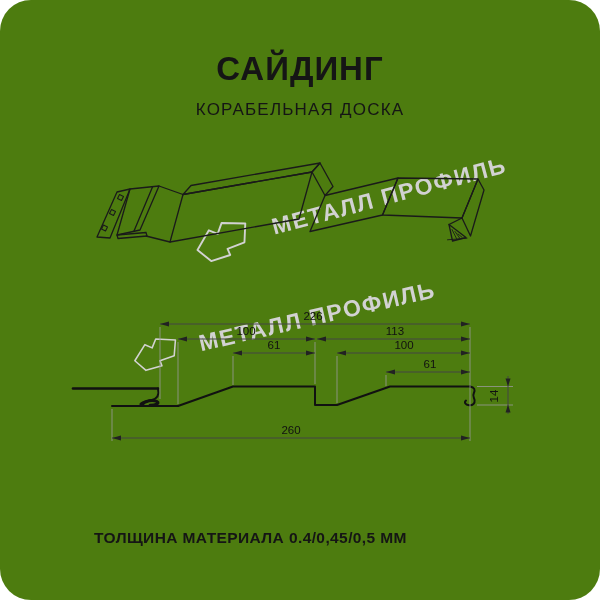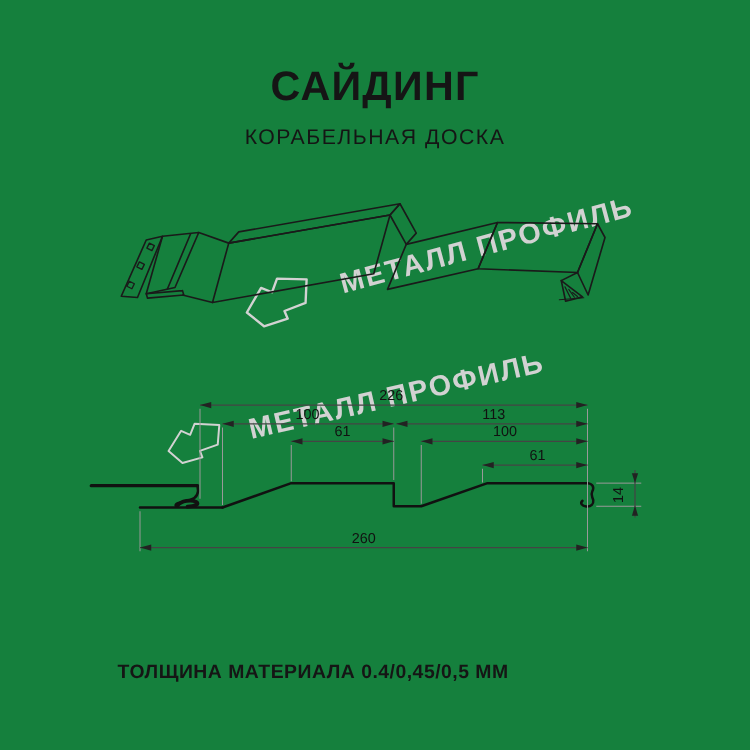--- a/index.html
+++ b/index.html
@@ -1,17 +1,17 @@
 <!DOCTYPE html>
 <html><head>
 <meta charset="utf-8">
 <style>
   html,body{margin:0;padding:0;background:#ffffff;}
-  #canvas{position:relative;width:600px;height:600px;background:#15803d;overflow:hidden;
-          font-family:"Liberation Sans",sans-serif;}
+  #canvas{position:relative;width:600px;height:600px;background:#4d7c0f;overflow:hidden;
+          font-family:"Liberation Sans",sans-serif;border-radius:31px;}
   .hdr{position:absolute;left:0;width:600px;text-align:center;color:#151515;}
   #title{top:50px;font-size:33px;font-weight:800;letter-spacing:1px;}
   #subtitle{top:100px;font-size:17px;font-weight:400;letter-spacing:1.2px;}
   #model{top:104px;font-size:12.5px;font-weight:700;letter-spacing:0.6px;}
   #footer-text{position:absolute;left:0;top:529px;width:501px;text-align:center;
                font-size:15.5px;font-weight:700;letter-spacing:0.4px;color:#151515;}
   .wm{position:absolute;display:flex;align-items:center;gap:9px;color:#d2d2d2;
       font-weight:700;white-space:nowrap;pointer-events:none;}
   .wm .wm-text{font-size:23px;letter-spacing:1.5px;}
   #wm1{left:194px;top:226px;transform:rotate(-15deg);transform-origin:left center;}

